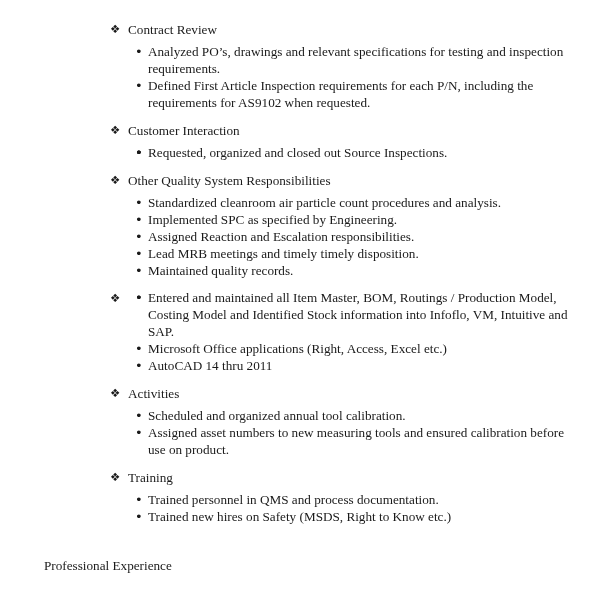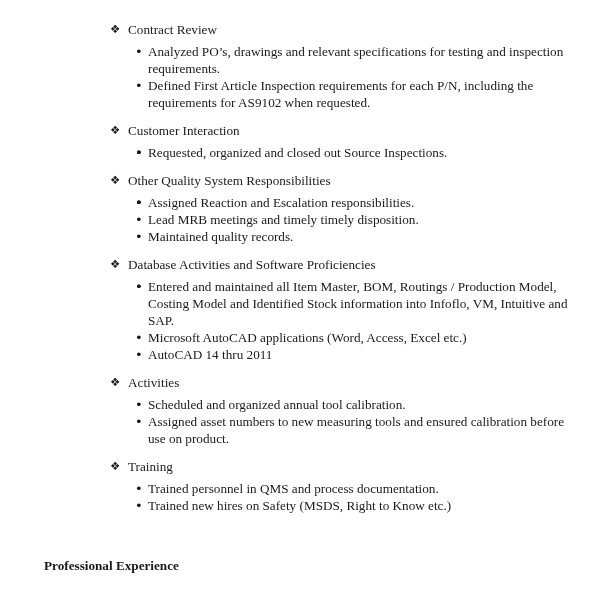--- a/index.html
+++ b/index.html
@@ -79,21 +79,21 @@
     text-underline-offset: 1px;
   }
 
   
   .section-heading {
     position: absolute;
     left: 44px;
     top: 557px;
     font-size: 13.2px;
     line-height: 17px;
-    font-weight: bold;
+    font-weight: normal;
     white-space: nowrap;
   }
 </style>
 </head>
 <body>
 
 <div class="page">
   <div class="doc-body" id="doc-body">
       <div class="group">
         <div class="group-heading"><span class="bullet-diamond">❖</span><span>Contract Review</span></div>
@@ -106,33 +106,33 @@
         <div class="group-heading"><span class="bullet-diamond">❖</span><span>Customer Interaction</span></div>
         <ul class="sub-list">
           <li class="sub-item"><span class="bullet-dot">•</span></li>
           <li class="sub-item"><span class="bullet-dot">•</span></li>
           <li class="sub-item"><span class="bullet-dot">•</span><span>Requested, organized and closed out Source Inspections.</span></li>
         </ul>
       </div>
       <div class="group">
         <div class="group-heading"><span class="bullet-diamond">❖</span><span>Other Quality System Responsibilities</span></div>
         <ul class="sub-list">
-          <li class="sub-item"><span class="bullet-dot">•</span></li>
-          <li class="sub-item"><span class="bullet-dot">•</span></li>
+          <li class="sub-item"><span class="bullet-dot">•</span><span>Standardized cleanroom air particle count procedures and analysis.</span></li>
+          <li class="sub-item"><span class="bullet-dot">•</span><span>Implemented SPC as specified by Engineering.</span></li>
           <li class="sub-item"><span class="bullet-dot">•</span><span>Assigned Reaction and Escalation responsibilities.</span></li>
           <li class="sub-item"><span class="bullet-dot">•</span><span>Lead MRB meetings and timely timely disposition.</span></li>
           <li class="sub-item"><span class="bullet-dot">•</span><span>Maintained quality records.</span></li>
         </ul>
       </div>
       <div class="group">
-        <div class="group-heading"><span class="bullet-diamond">❖</span><span>Database Activities and Software Proficiencies</span></div>
+        <div class="group-heading"><span class="bullet-diamond">❖</span></div>
         <ul class="sub-list">
           <li class="sub-item"><span class="bullet-dot">•</span></li>
           <li class="sub-item"><span class="bullet-dot">•</span><span>Entered and maintained all Item Master, BOM, Routings / Production Model, Costing Model and Identified Stock information into </span><span class="misspelled">Infoflo</span><span>, VM, Intuitive and SAP.</span></li>
-          <li class="sub-item"><span class="bullet-dot">•</span><span>Microsoft AutoCAD applications (Word, Access, Excel etc.)</span></li>
+          <li class="sub-item"><span class="bullet-dot">•</span><span>Microsoft Office applications (Right, Access, Excel etc.)</span></li>
           <li class="sub-item"><span class="bullet-dot">•</span><span>AutoCAD 14 thru 2011</span></li>
         </ul>
       </div>
       <div class="group">
         <div class="group-heading"><span class="bullet-diamond">❖</span><span>Activities</span></div>
         <ul class="sub-list">
           <li class="sub-item"><span class="bullet-dot">•</span><span>Scheduled and organized annual tool calibration.</span></li>
           <li class="sub-item"><span class="bullet-dot">•</span><span>Assigned asset numbers to new measuring tools and ensured calibration before use on product.</span></li>
         </ul>
       </div>

